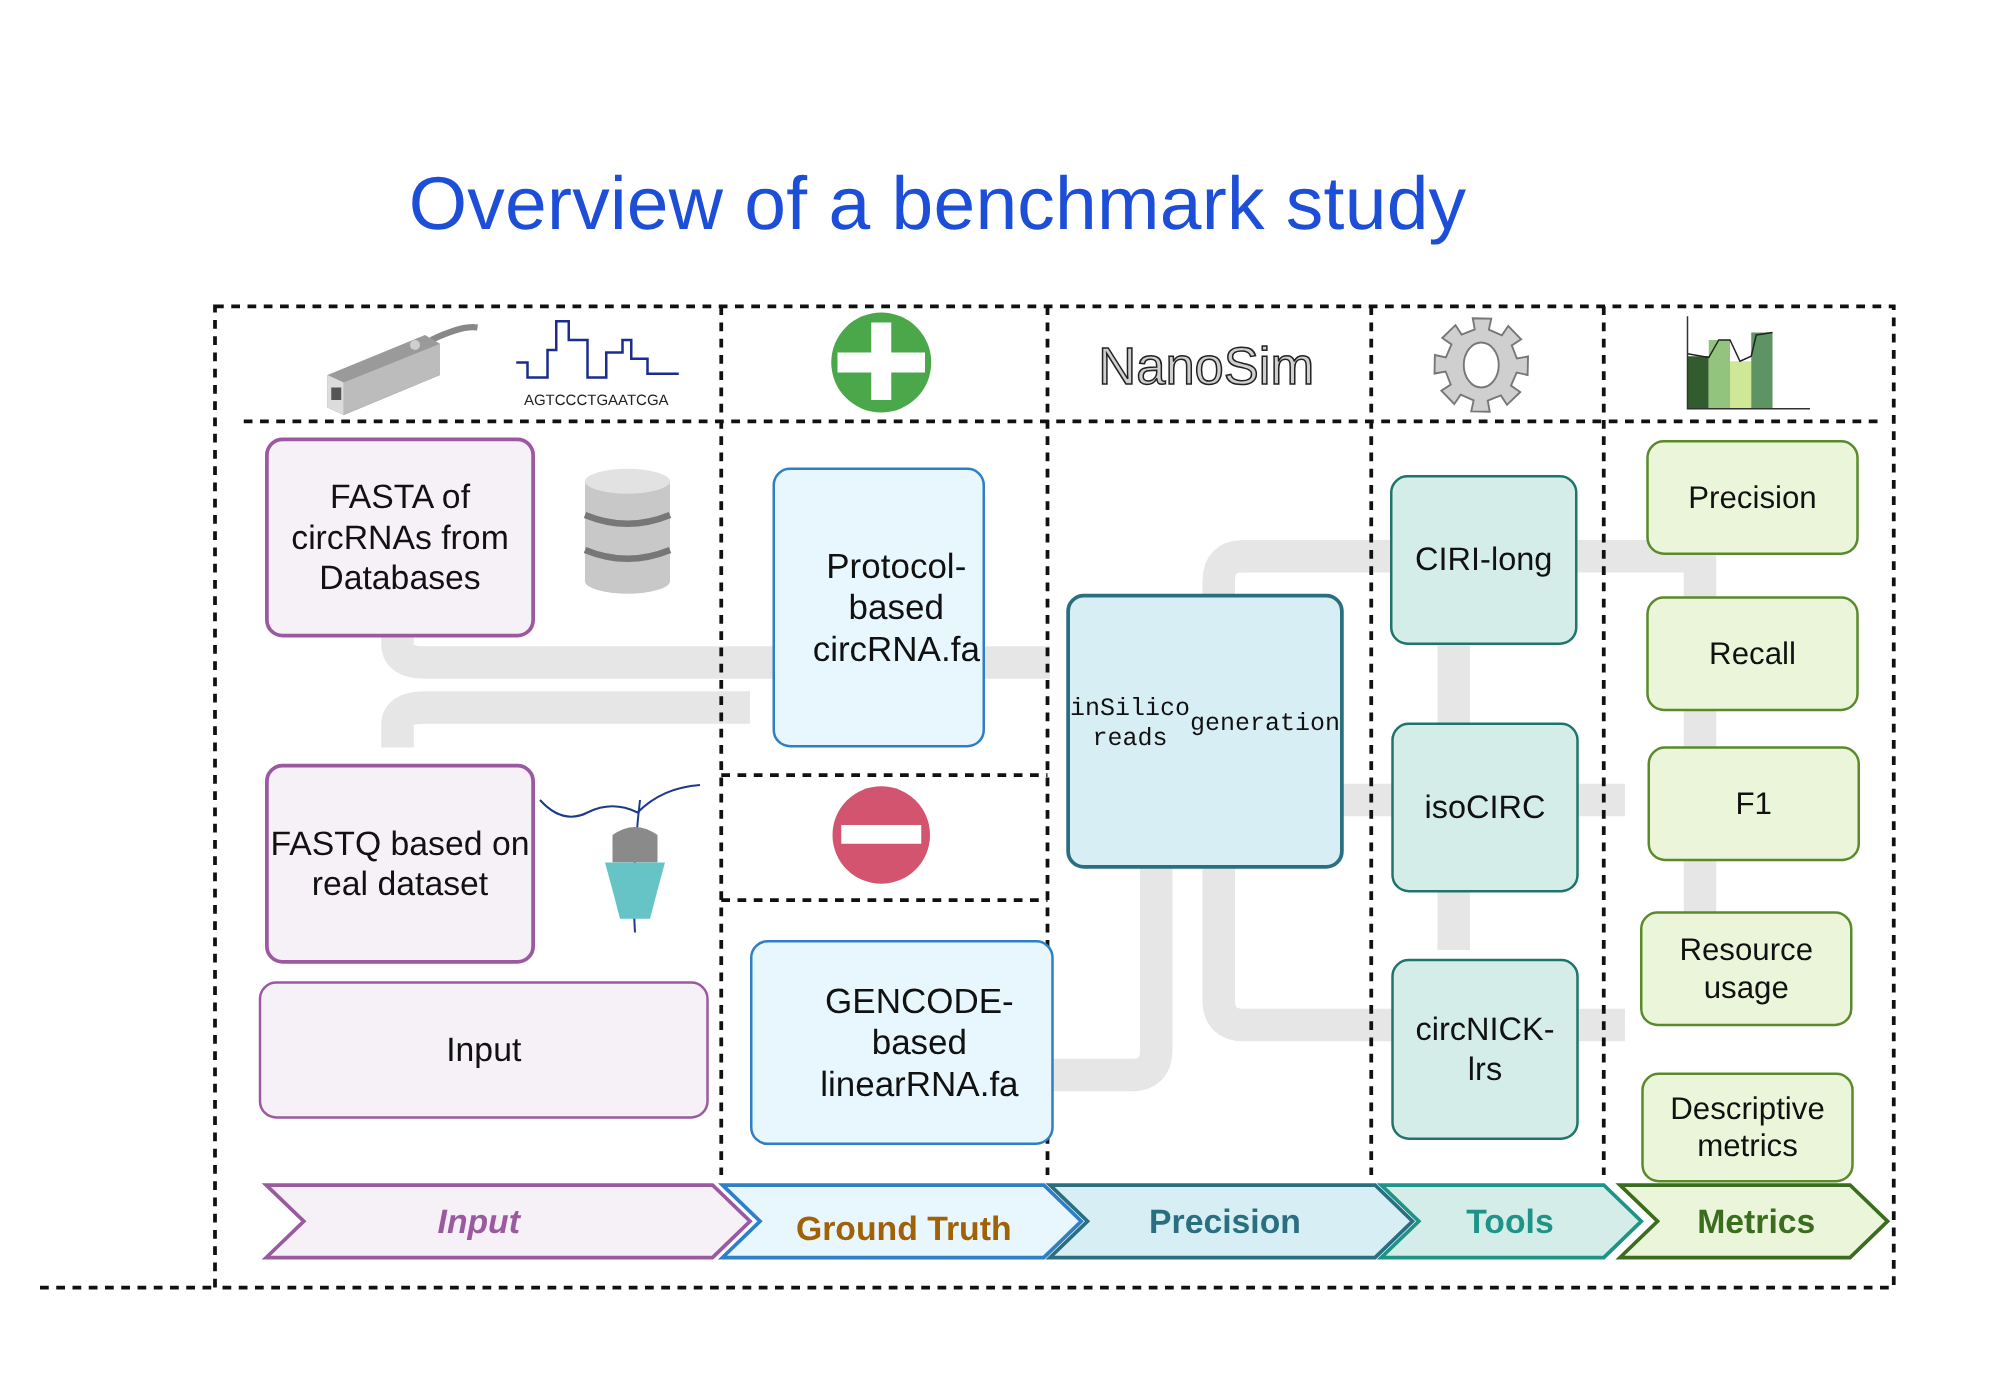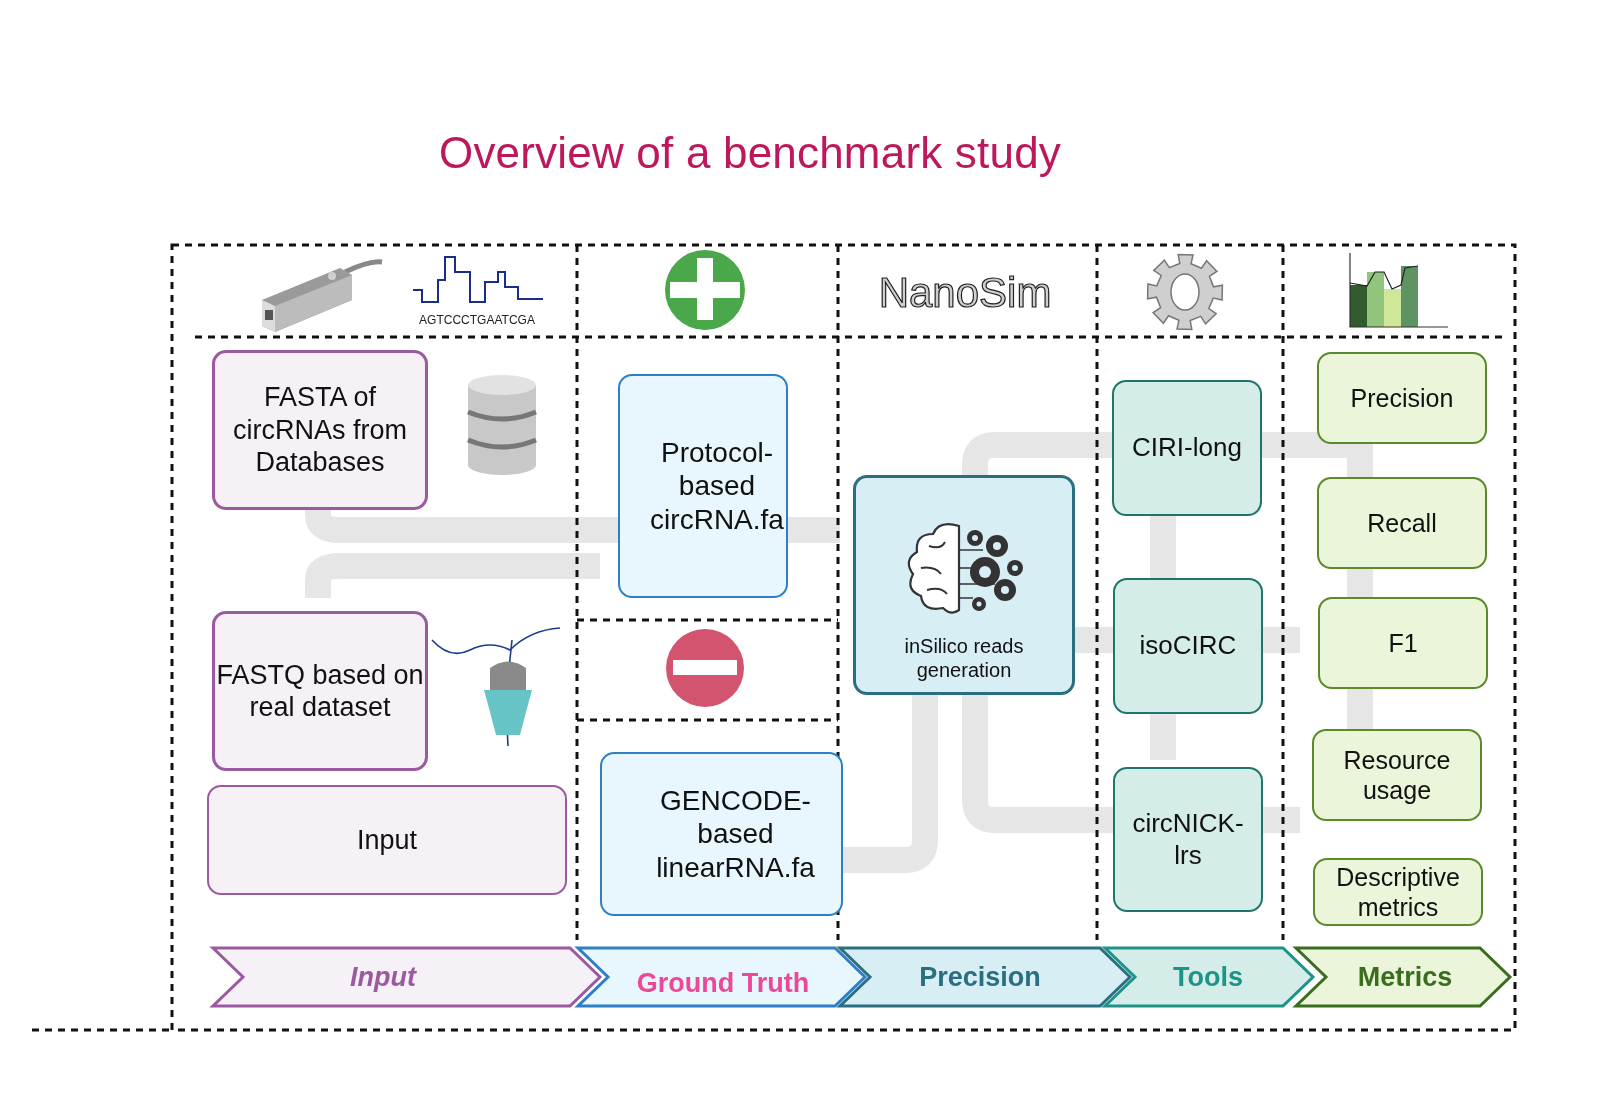--- a/index.html
+++ b/index.html
@@ -1,25 +1,25 @@
 <!DOCTYPE html>
 <html><head>
 <meta charset="utf-8">
 <style>
   * { box-sizing: border-box; margin: 0; padding: 0; }
   html, body { width: 1600px; height: 1120px; background: #ffffff; overflow: hidden; }
   body { position: relative; font-family: "Liberation Sans", "DejaVu Sans", sans-serif; color: #111; }
   .abs { position: absolute; }
-  #title { left: 0; width: 1600px; top: 128px; text-align: center; font-size: 44px; color: #be185d; letter-spacing: 0.2px; padding-left: 0; }
+  #title { left: 0; width: 1600px; top: 128px; text-align: center; font-size: 60px; color: #1d4ed8; letter-spacing: 0.2px; padding-left: 0; }
   #title span { margin-left: -100px; display: inline-block; }
   svg#lines { position: absolute; left: 0; top: 0; }
   .box { position: absolute; display: flex; align-items: center; justify-content: center; text-align: center; border-radius: 14px; line-height: 1.2; }
   .input-box { background: #f6f0f7; border: 3px solid #9b5aa0; font-size: 27px; }
   .gt-box { background: #e8f6fd; border: 2px solid #2e7fc6; font-size: 28px; padding-left: 28px; }
-  .sim-box { background: #d8eef5; border: 3px solid #2a6f80; font-size: 20px; flex-direction: column; justify-content: flex-end; padding-bottom: 10px; }
+  .sim-box { background: #d8eef5; border: 3px solid #2a6f80; font-size: 20px; flex-direction: row; justify-content: flex-end; padding-bottom: 10px; font-family: Liberation Mono, monospace; }
   .tool-box { background: #d4ede9; border: 2px solid #20756b; font-size: 26px; }
   .metric-box { background: #eaf5da; border: 2px solid #5a8a2a; font-size: 25px; }
   .chev-label { position: absolute; font-weight: bold; font-size: 27px; display: flex; align-items: center; justify-content: center; }
 </style>
 </head>
 <body>
 
 <svg id="lines" width="1600" height="1120">
   <g fill="none" stroke="#e6e6e6" stroke-width="26" stroke-linejoin="round">
     <path d="M318 498 V515 Q318 530 340 530 H840"></path>
@@ -168,21 +168,21 @@
   </div>
 <div class="box metric-box" style="left:1317px;top:477px;width:170px;height:92px;">
     <span>Recall</span>
   </div>
 <div class="box metric-box" style="left:1318px;top:597px;width:170px;height:92px;">
     <span>F1</span>
   </div>
 <div class="box metric-box" style="left:1312px;top:729px;width:170px;height:92px;">
     <span style="padding:0 18px;">Resource usage</span>
   </div>
-<div class="box metric-box" style="left:1313px;top:858px;width:170px;height:68px;">
+<div class="box metric-box" style="left:1313px;top:858px;width:170px;height:88px;">
     <span>Descriptive metrics</span>
   </div>
 
 <div class="chev-label" style="left: 213px; top: 948px; width: 340px; height: 58px; color: rgb(155, 90, 160); font-style: italic;">Input</div>
-<div class="chev-label" style="left: 598px; top: 948px; width: 250px; height: 70px; color: #ec4899;">Ground Truth</div>
+<div class="chev-label" style="left: 598px; top: 948px; width: 250px; height: 70px; color: #a16207;">Ground Truth</div>
 <div class="chev-label" style="left: 860px; top: 948px; width: 240px; height: 58px; color: rgb(42, 111, 128);">Precision</div>
 <div class="chev-label" style="left: 1123px; top: 948px; width: 170px; height: 58px; color: rgb(30, 148, 136);">Tools</div>
 <div class="chev-label" style="left: 1310px; top: 948px; width: 190px; height: 58px; color: rgb(58, 110, 30);">Metrics</div>
 
 </body></html>

